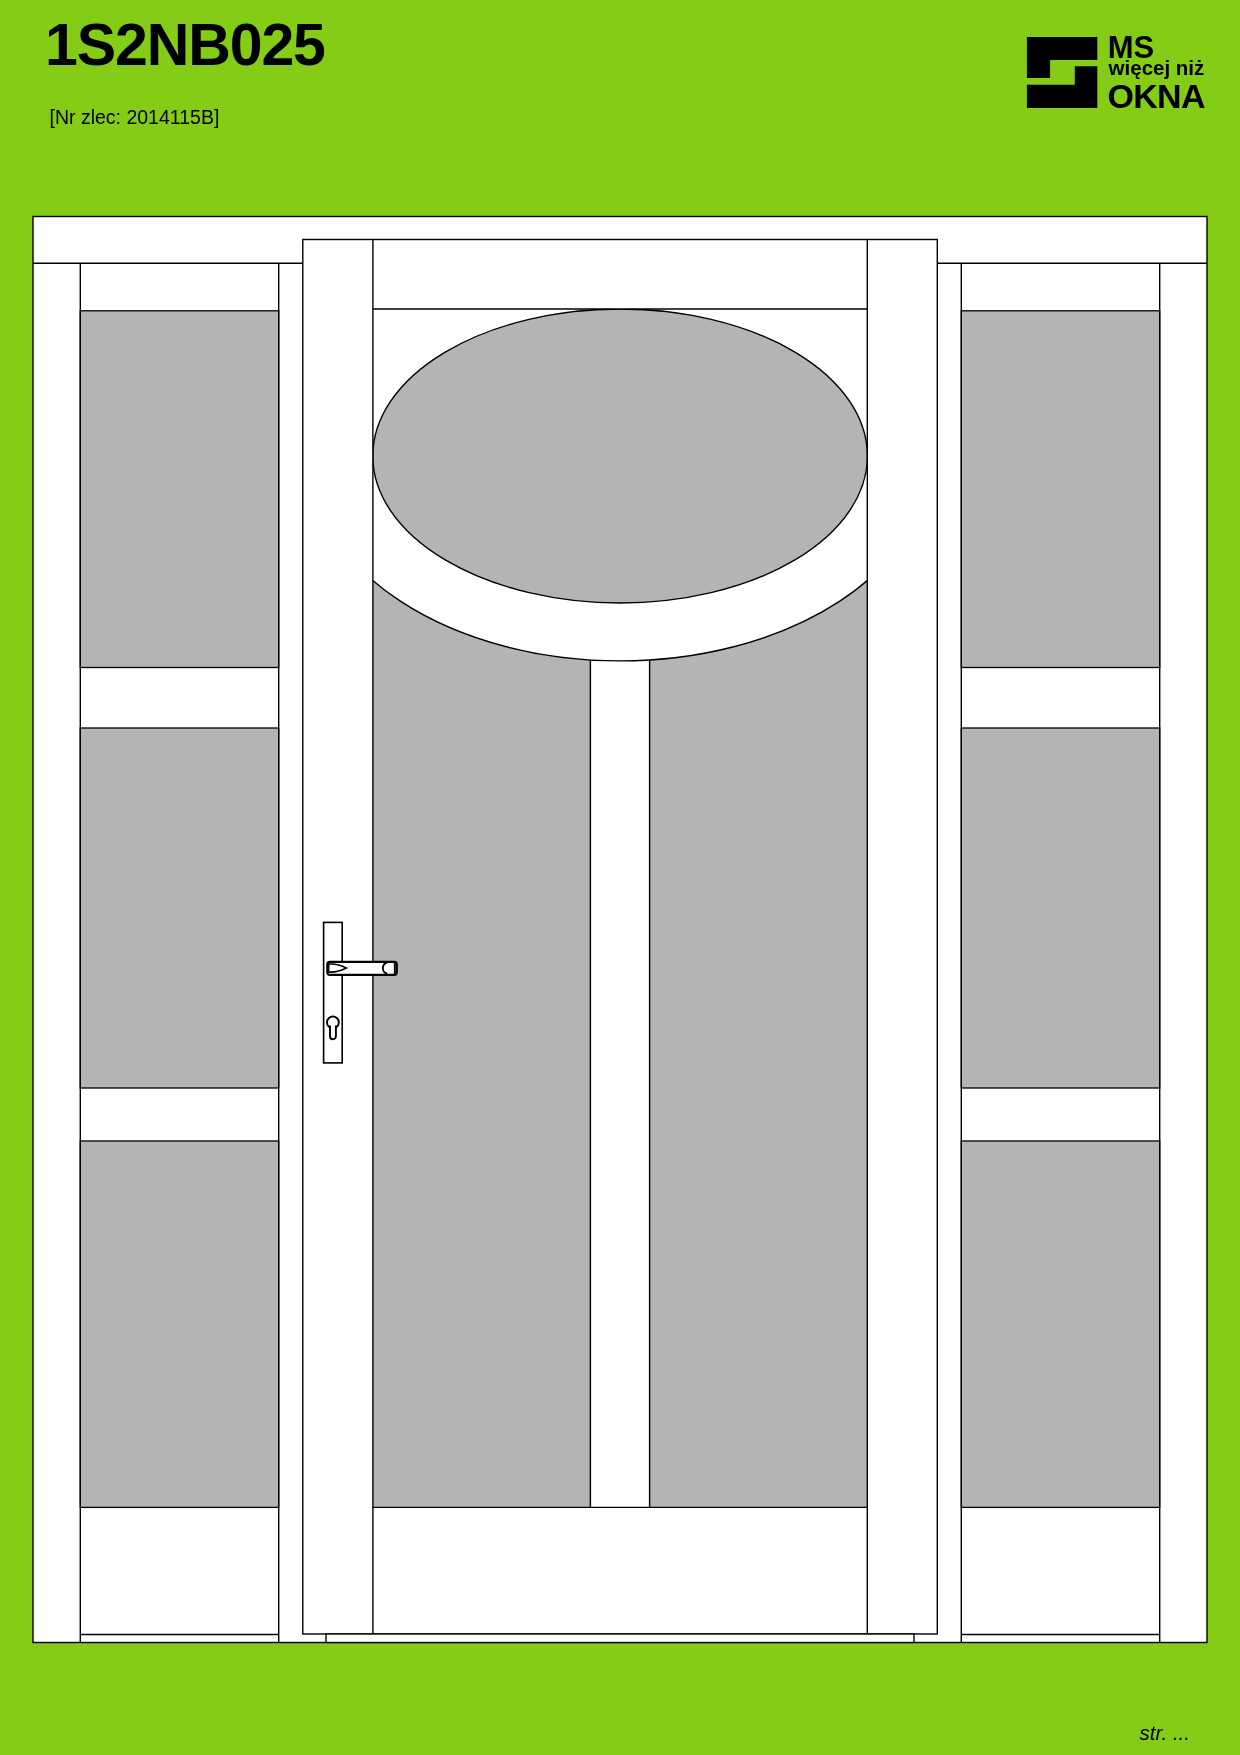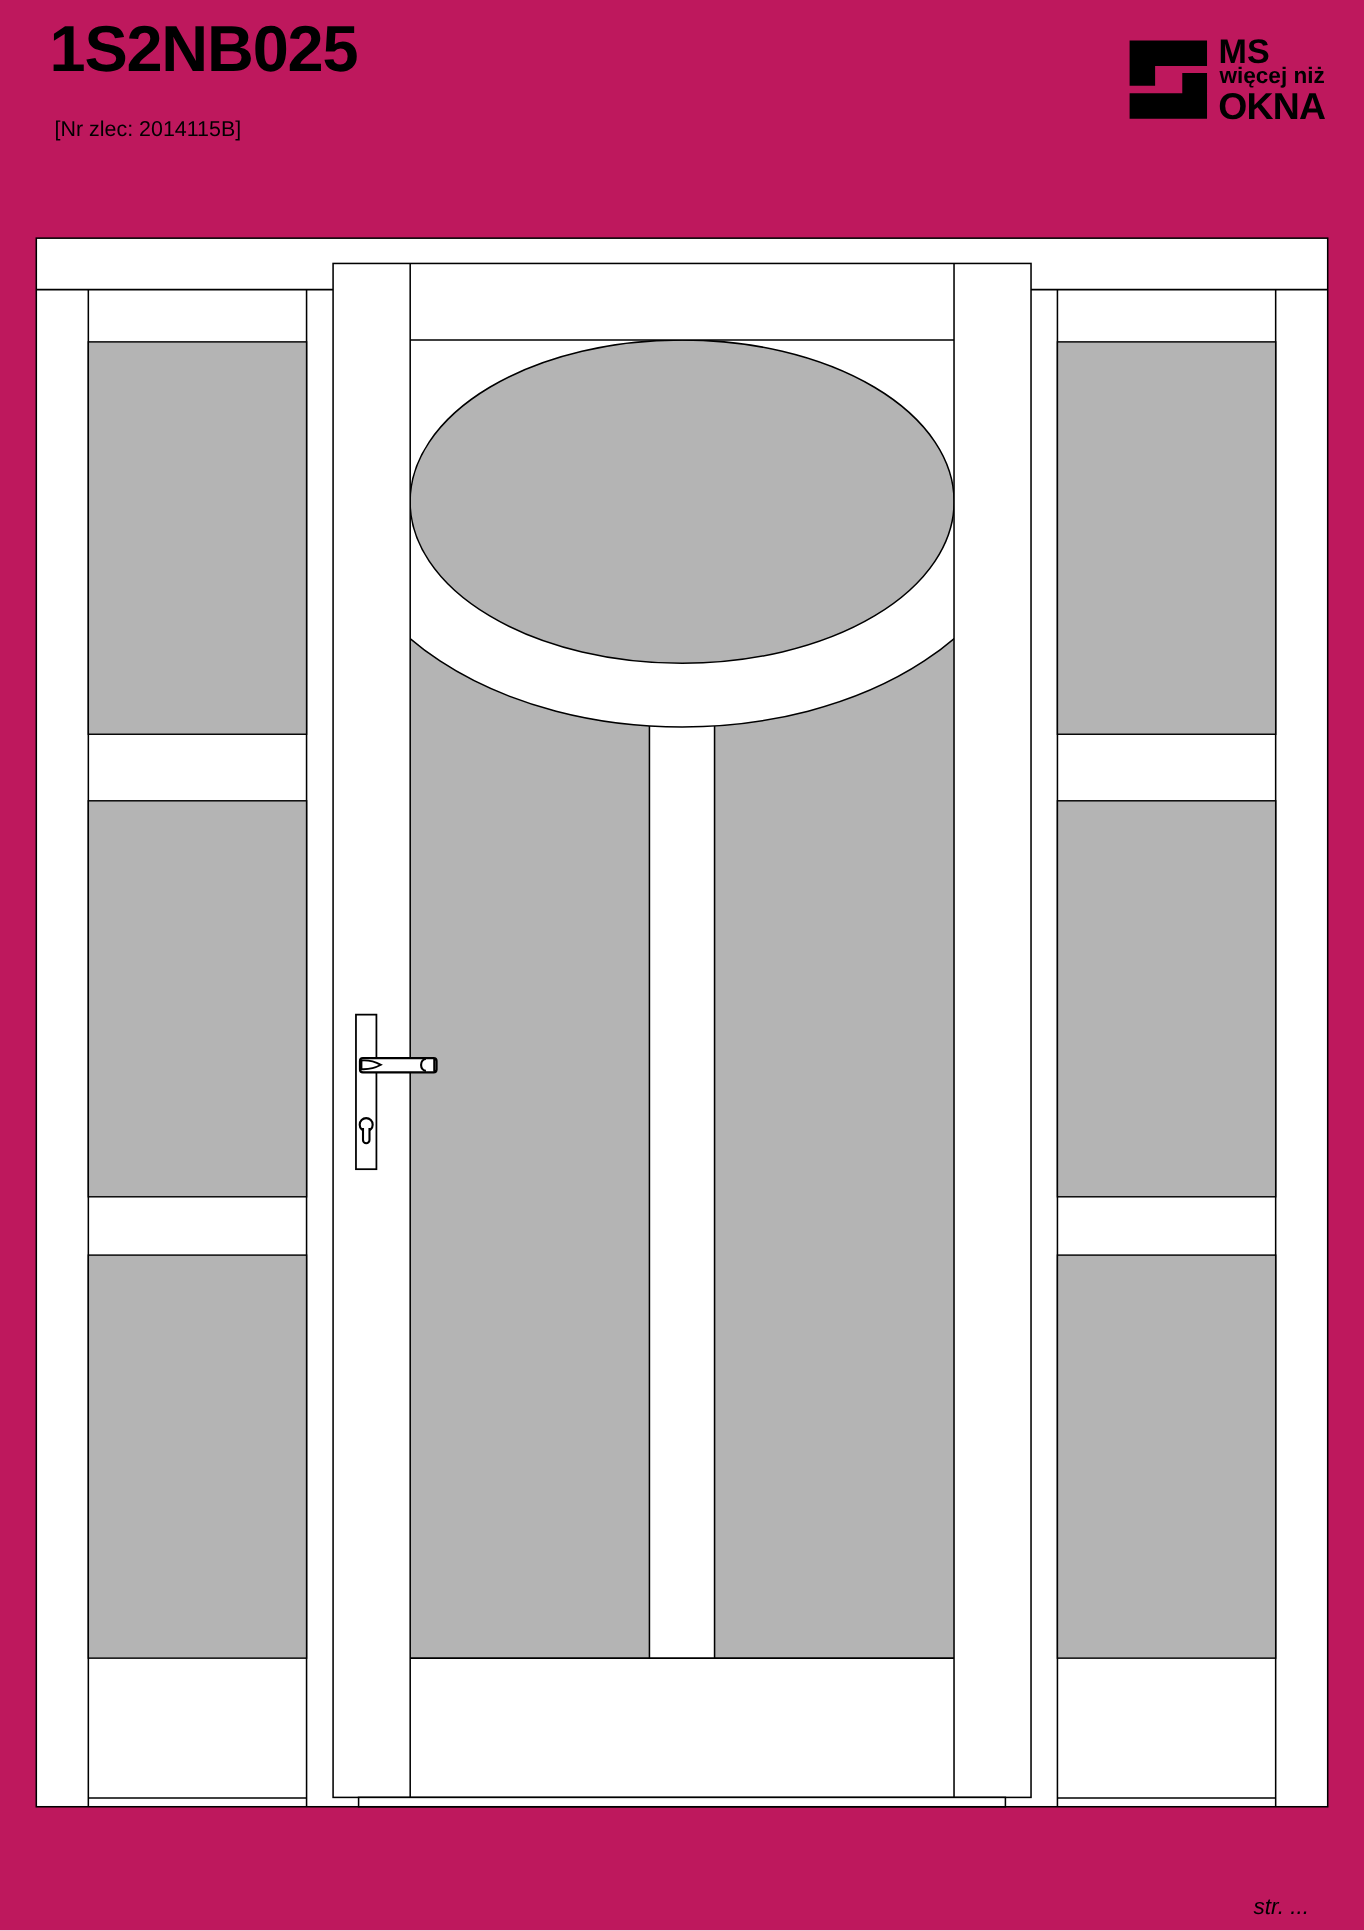--- a/index.html
+++ b/index.html
@@ -1,16 +1,16 @@
 <!DOCTYPE html>
 <html><head>
 <meta charset="utf-8">
 <style>
   html,body{margin:0;padding:0;background:#fff;}
-  .page{position:relative;width:1240px;height:1755px;background:#be185d;overflow:hidden;
+  .page{position:relative;width:1240px;height:1755px;background:#84cc16;overflow:hidden;
         font-family:"Liberation Sans", sans-serif;}
   svg{position:absolute;left:0;top:0;}
 </style>
 </head>
 <body>
 <div class="page">
 <svg width="1240" height="1755" viewBox="0 0 1240 1755">
   <defs>
     <clipPath id="glz">
           <rect x="372.9" y="309" width="494.4" height="1325"></rect>

